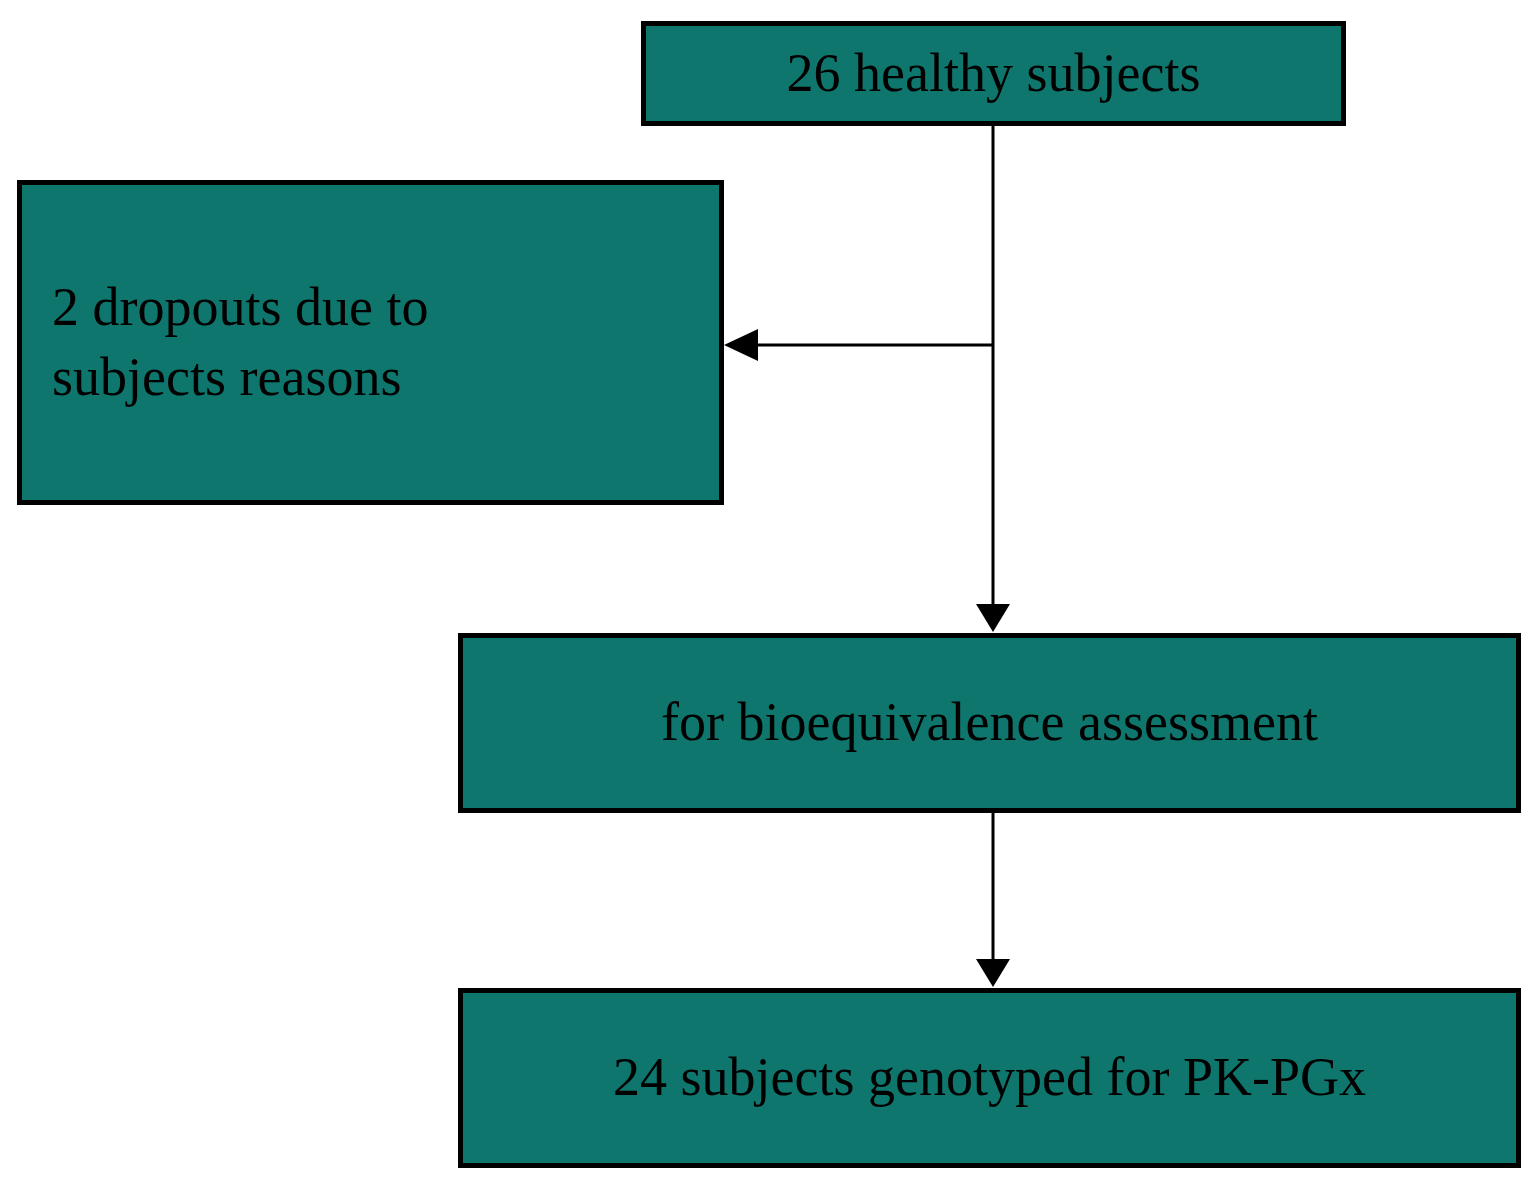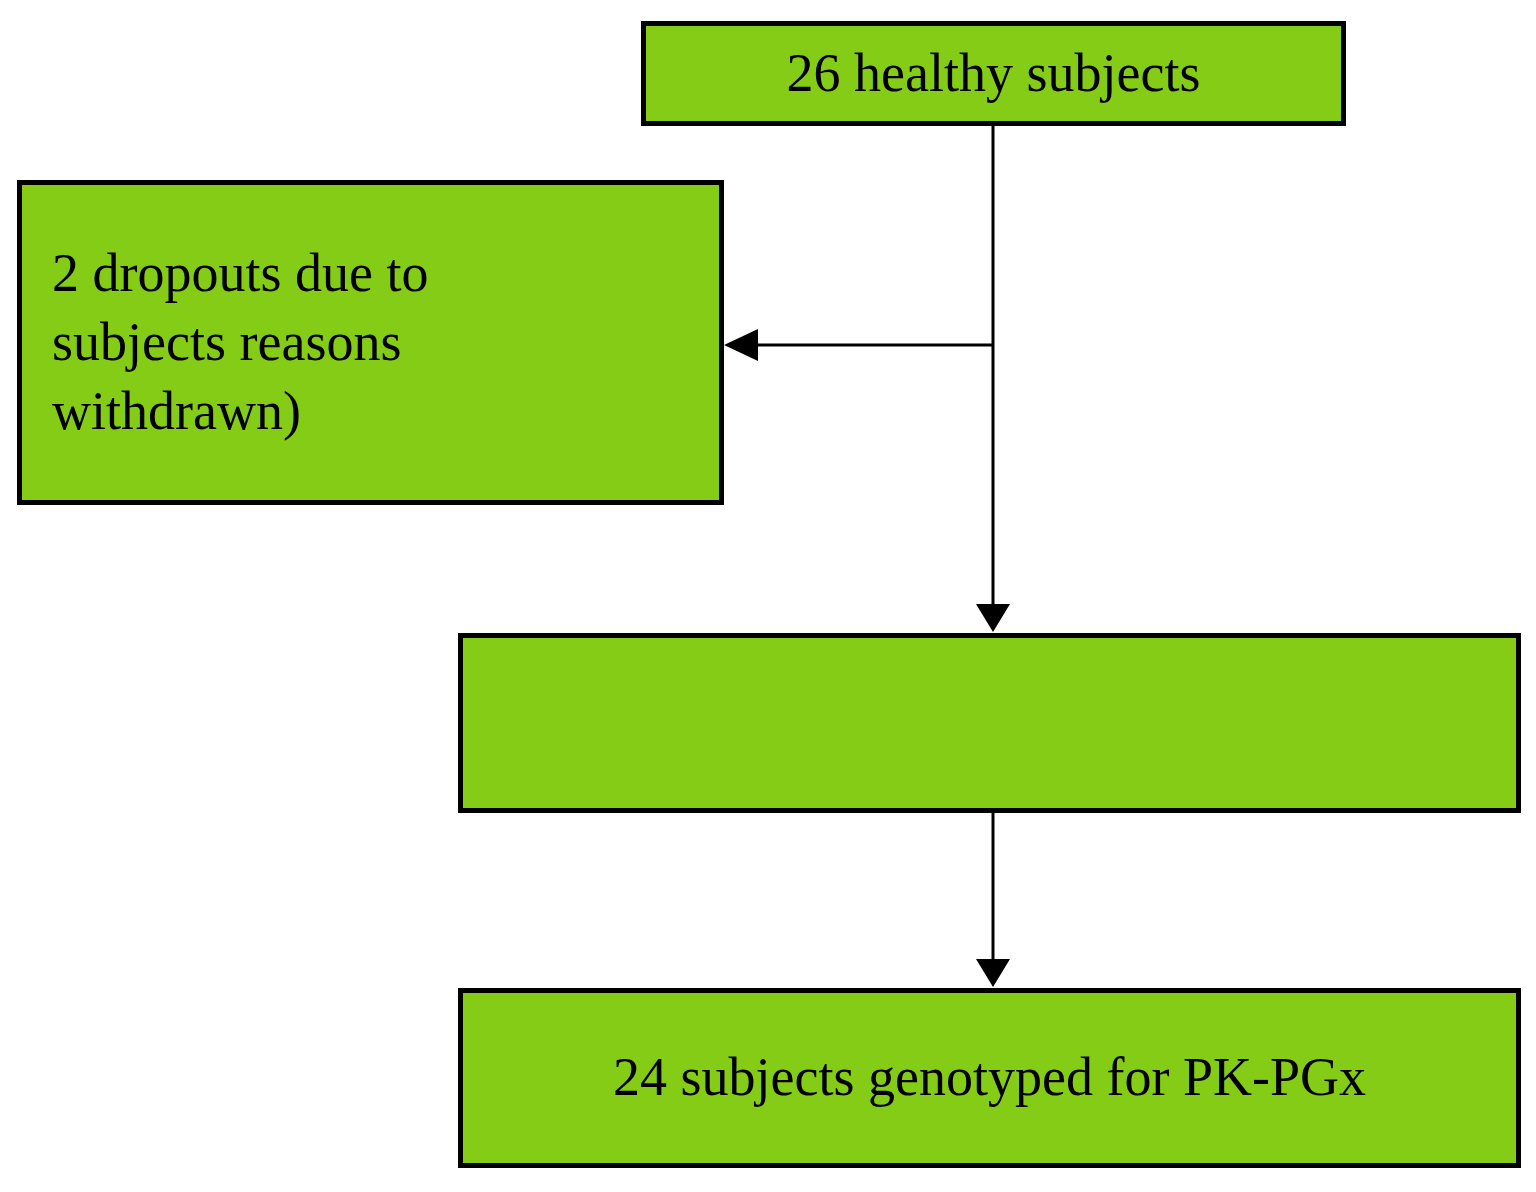--- a/index.html
+++ b/index.html
@@ -13,21 +13,21 @@
     height: 1192px;
     background: #ffffff;
     font-family: "Liberation Serif", "DejaVu Serif", serif;
     color: #000000;
     overflow: hidden;
   }
   .node {
     position: absolute;
     box-sizing: border-box;
     border: 5px solid #000000;
-    background: #84cc16;
+    background: #0f766e;
     display: flex;
     flex-direction: column;
     justify-content: center;
     font-size: 54px;
     line-height: 1.28;
   }
   .node .line {
     display: block;
     white-space: nowrap;
   }
@@ -92,23 +92,23 @@
     </g>
   </svg>
 
   <div class="node centered" id="node-healthy-subjects">
     <span class="line">26 healthy subjects</span>
   </div>
 
   <div class="node left-aligned" id="node-dropouts">
     <span class="line">2 dropouts due to</span>
     <span class="line">subjects reasons</span>
-    <span class="line">withdrawn)</span>
   </div>
 
   <div class="node centered" id="node-pk-characterization">
+    <span class="line">for bioequivalence assessment</span>
   </div>
 
   <div class="node centered" id="node-genotyped">
     <span class="line">24 subjects genotyped for PK-PGx</span>
   </div>
 
 </div>
 
 </body></html>

